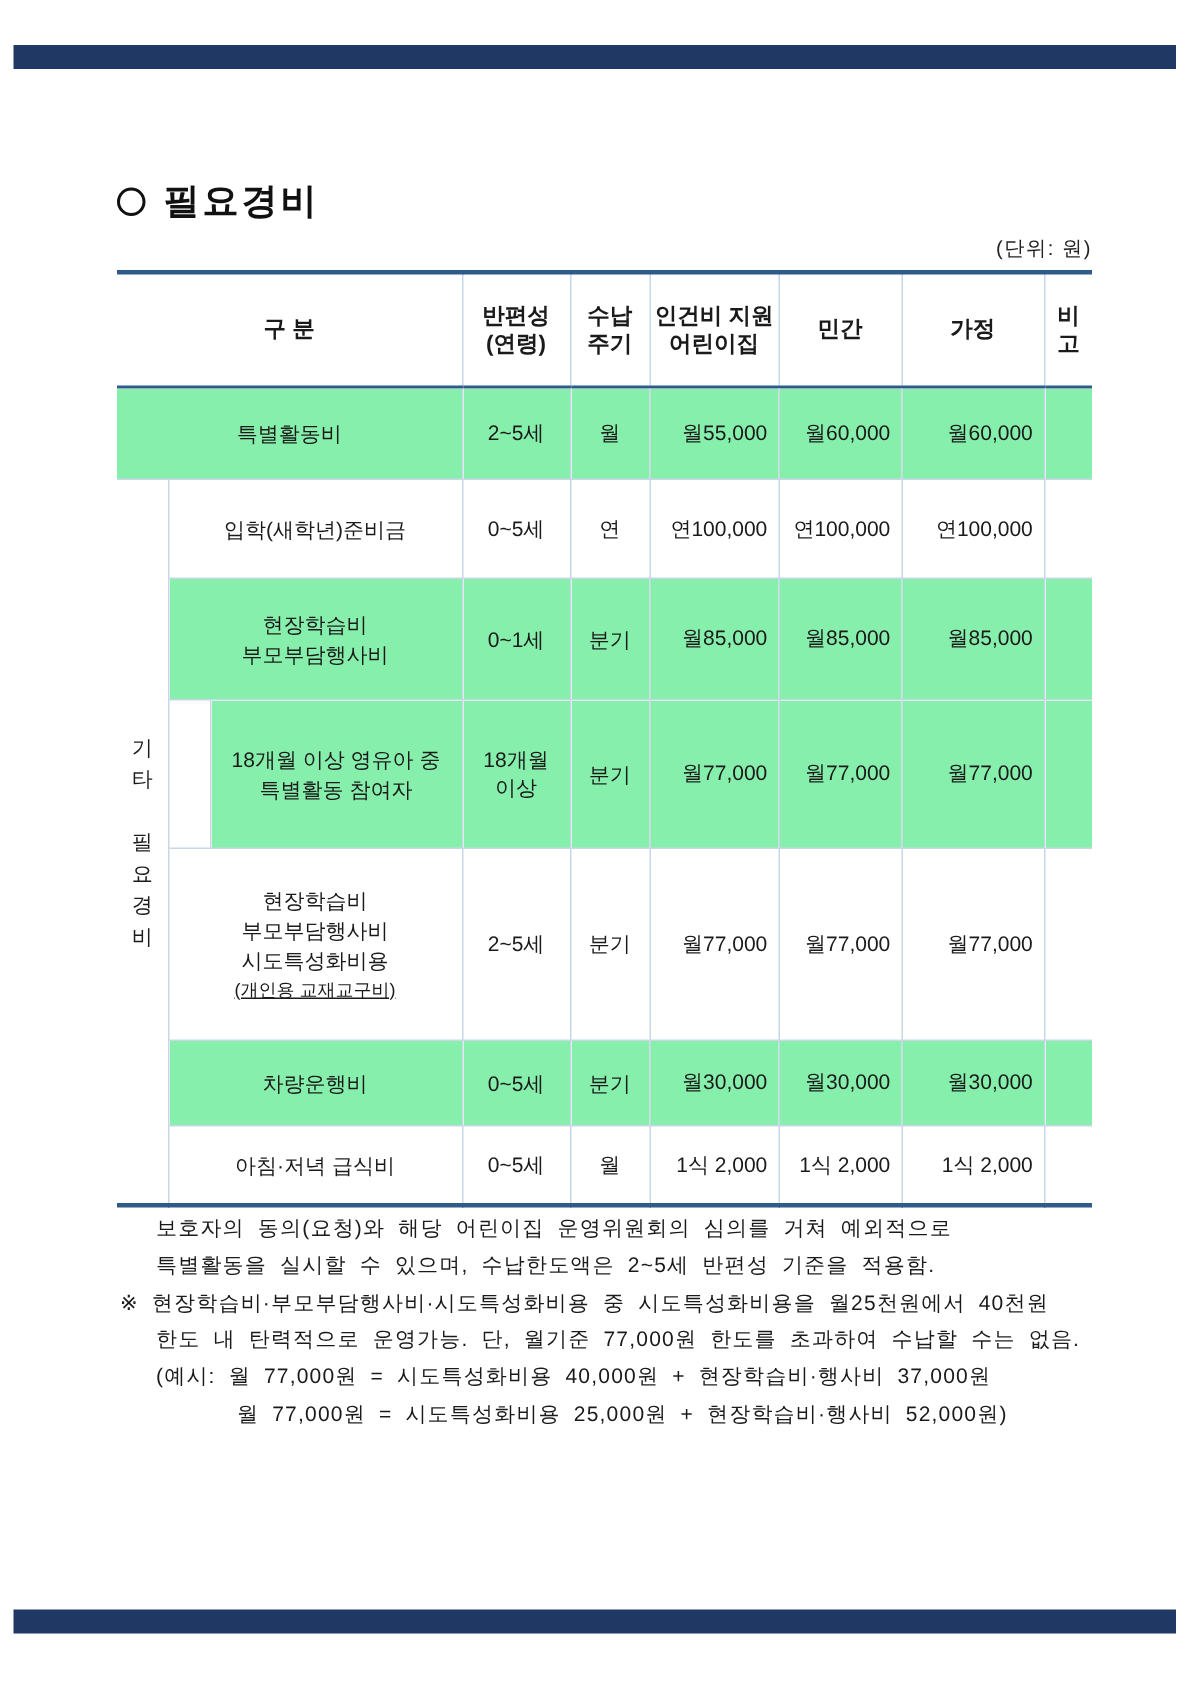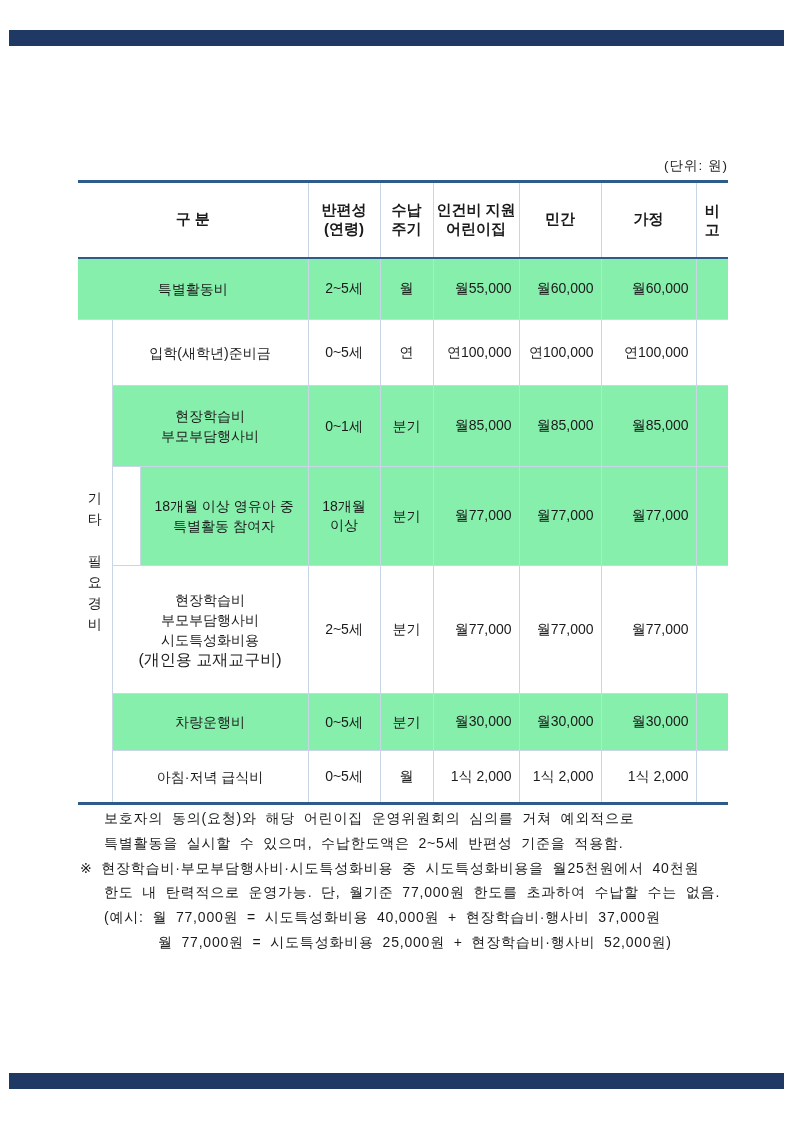--- a/index.html
+++ b/index.html
@@ -36,38 +36,42 @@
   #fees-table td:last-child,#fees-table th:last-child{border-right:none;}
   #fees-table tr.header-row th{font-weight:bold;font-size:15px;border-bottom:2px solid #2e5c8a;}
   .pre{white-space:pre-line;}
   .hl{background:#86efac;}
   .white{background:#ffffff;}
   .group-label{font-size:14px;line-height:21px;background:#ffffff;}
   .indent-cell{background:#ffffff;}
   .val{text-align:right !important;padding-right:7px !important;font-size:13.5px;}
   .small{font-size:12px;line-height:17px;}
   .name-cell{line-height:20px;}
-  .sub-note{font-size:16px;}
+  .sub-note{font-size:12px;text-decoration:underline;}
   .age-cell,.cycle-cell{font-size:13.5px;line-height:19px;margin-top:28px;}
   .remark-head{line-height:19px;}
 
   #footnotes{position:absolute;left:80px;top:806px;width:660px;font-size:14px;
     line-height:24.8px;letter-spacing:0.8px;word-spacing:4px;color:#1a1a1a;}
   .fn-indent-0{padding-left:0;}
   .fn-indent-1{padding-left:24px;}
   .fn-indent-2{padding-left:78px;}
 </style>
 </head>
 <body>
 
 <div id="page">
 
   <div id="top-band" class="band"></div>
   <div id="bottom-band" class="band"></div>
 
+  <div id="title-block">
+    <span id="title-bullet"></span>
+    <span id="title-text">필요경비</span>
+  </div>
 
   <div id="unit-label">(단위:  원)</div>
 
   <table id="fees-table">
     <colgroup>
       <col style="width:34px">
         <col style="width:28px">
         <col style="width:168px">
       <col style="width:72px">
         <col style="width:53px">

